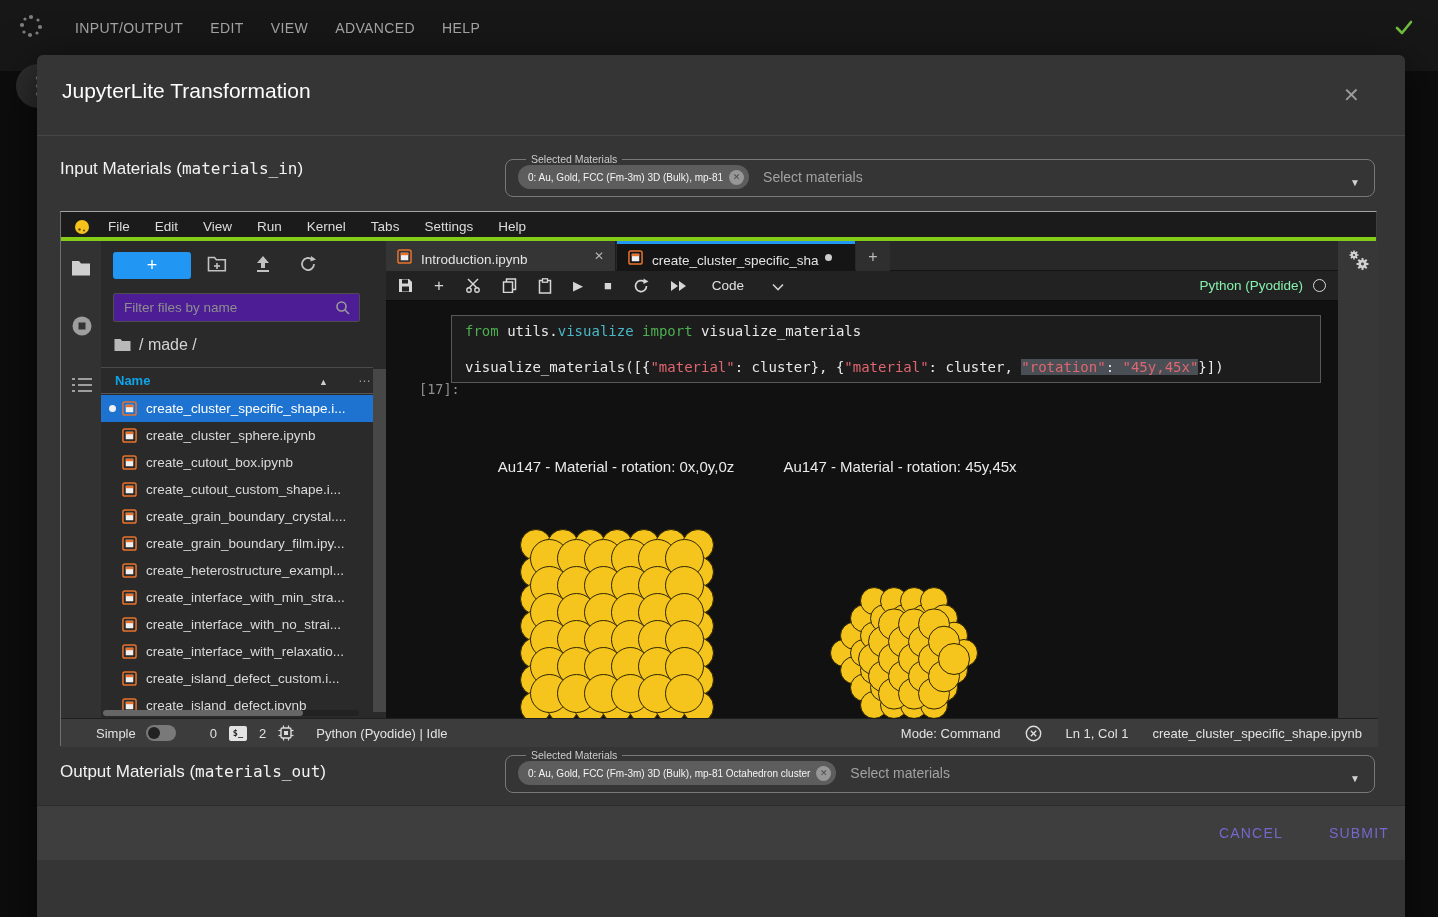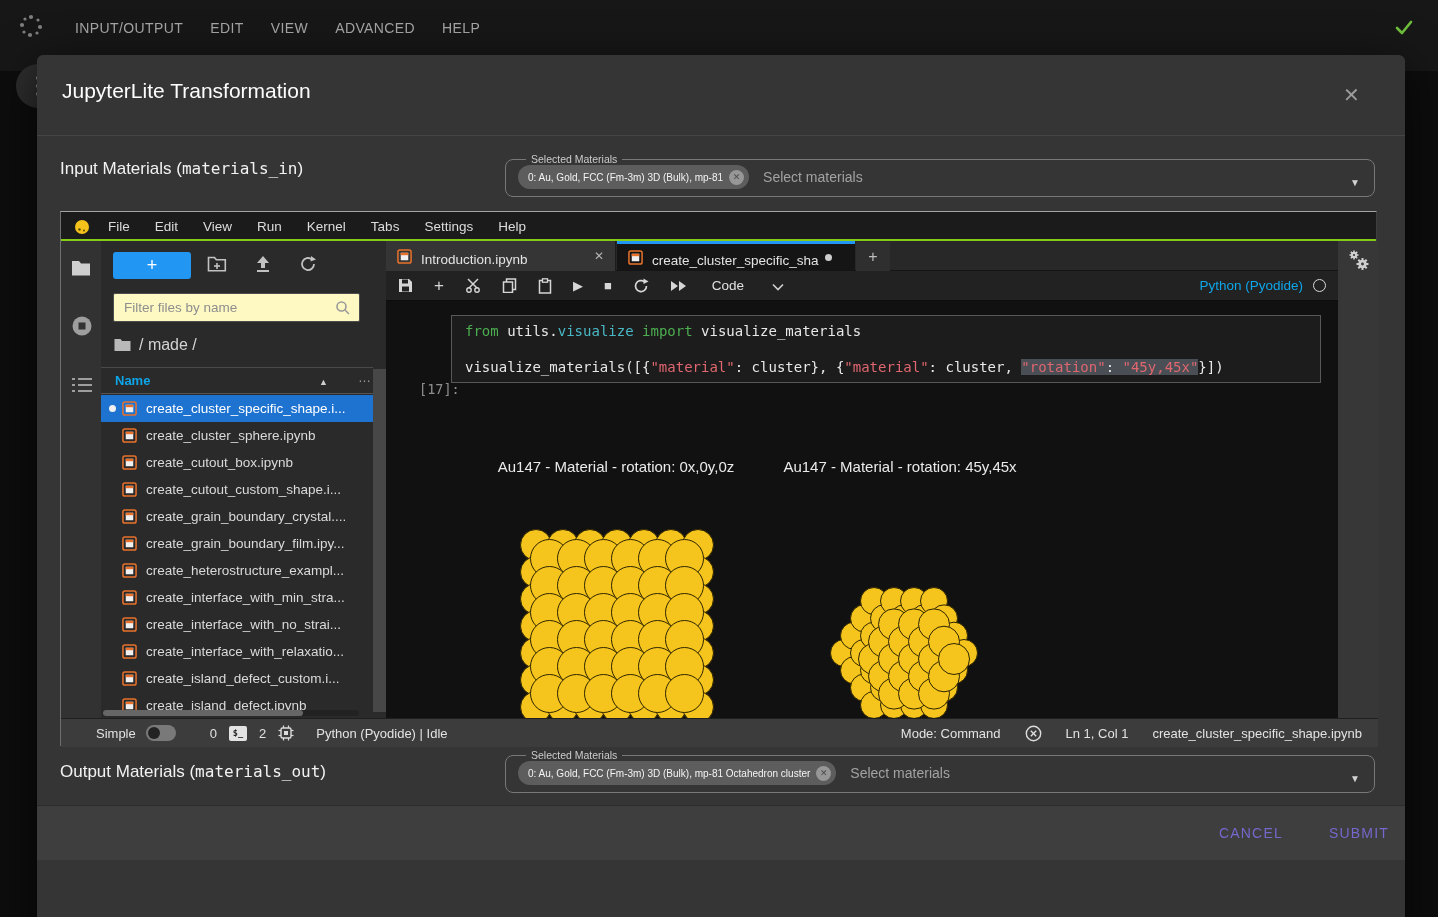--- a/index.html
+++ b/index.html
@@ -41,36 +41,36 @@
     padding:0 5px 0 10px; max-width:640px; }
   .chip .chip-label { font-size:10px; color:#f4f4f4; white-space:nowrap; }
   .chip .chip-x { width:15px; height:15px; border-radius:50%; background:#979797; color:#4c4c4c;
     font-size:9px; display:flex; align-items:center; justify-content:center; cursor:pointer; }
   .mats-placeholder { font-size:14px; color:#a2a2a2; margin-left:14px; }
   .mats-caret { position:absolute; right:14px; top:12px; font-size:10px; color:#d2d2d2; cursor:pointer; }
 
   
   .jframe { position:absolute; left:23px; top:156px; width:1317px; height:535px; background:#111;
     border-top:1px solid #a3a3a3; border-left:1px solid #6f6f6f; border-right:1px solid #3f3f3f; }
-  .jmenubar { position:absolute; left:0; top:0; width:100%; height:29px; background:#1b1b1b; border-bottom:2px solid #84cc16; }
+  .jmenubar { position:absolute; left:0; top:0; width:100%; height:29px; background:#1b1b1b; border-bottom:4px solid #84cc16; }
   .jlogo { position:absolute; left:13px; top:7px; }
   .jmenu { position:absolute; left:47px; top:0; height:29px; display:flex; gap:25px; align-items:center; }
   .jm-item { font-size:13.5px; color:#dcdcdc; cursor:pointer; }
 
   .jbody { position:absolute; left:0; top:29px; width:1317px; height:477px; }
 
   .activitybar { position:absolute; left:0; top:0; width:40px; height:477px; background:#323232; }
   .ab-icon { position:absolute; left:10px; }
 
   .filebrowser { position:absolute; left:40px; top:0; width:285px; height:477px; background:#2a2a2a; }
   .fb-toolbar { position:absolute; left:0; top:0; width:100%; height:46px; }
   .newlauncher { position:absolute; left:12px; top:11px; width:78px; height:27px; background:#2196f3; border-radius:3px;
     color:#fff; font-size:18px; display:flex; align-items:center; justify-content:center; cursor:pointer; }
   .fb-ico { position:absolute; top:14px; cursor:pointer; }
-  .filterbox { position:absolute; left:12px; top:52px; width:247px; height:29px; background:#fef9c3;
+  .filterbox { position:absolute; left:12px; top:52px; width:247px; height:29px; background:#4c1d95;
     border:1px solid #4d4d4d; border-radius:2px; }
   .filterbox .ph { position:absolute; left:10px; top:6px; font-size:13.5px; color:#8e8e8e; }
   .filterbox svg { position:absolute; right:8px; top:6px; }
   .breadcrumb { position:absolute; left:13px; top:95px; display:flex; align-items:center; gap:8px; }
   .breadcrumb span { font-size:16px; color:#d3d3d3; }
   .fbheader { position:absolute; left:0; top:126px; width:272px; height:27px; border-top:1px solid #4a4a4a;
     border-bottom:1px solid #565656; }
   .fbheader .colname { position:absolute; left:14px; top:5px; font-size:13px; color:#0ea5e9; font-weight:bold; }
   .fbheader .sort { position:absolute; left:218px; top:9px; font-size:9px; color:#cfcfcf; }
   .fbheader .more { position:absolute; right:2px; top:2px; font-size:13px; color:#9a9a9a; }
@@ -97,21 +97,21 @@
   .tab .tdirty { margin-left:6px; margin-right:12px; width:7px; height:7px; border-radius:50%; background:#cdcdcd; flex:none; }
   .newtab { position:absolute; left:470px; top:1px; width:34px; height:29px; background:#2f2f2f; color:#bdbdbd;
     font-size:16px; display:flex; align-items:center; justify-content:center; cursor:pointer; }
 
   .nbtoolbar { position:absolute; left:0; top:30px; width:100%; height:30px; background:#222;
     border-bottom:1px solid #0d0d0d; display:flex; align-items:center; }
   .nbtoolbar .ti { margin-left:21px; color:#d6d6d6; display:flex; align-items:center; cursor:pointer; }
   .nbtoolbar .ti.txt { font-size:13px; }
   .celltype { margin-left:24px; font-size:13.5px; color:#e0e0e0; cursor:pointer; }
   .ct-chevron { margin-left:28px; cursor:pointer; }
-  .kernelname { margin-left:auto; font-size:13.5px; color:#0ea5e9; }
+  .kernelname { margin-left:auto; font-size:13.5px; color:#86efac; }
   .kstatus { width:13px; height:13px; border:1.5px solid #d9d9d9; border-radius:50%; margin:0 12px 0 10px; }
 
   .nbcontent { position:absolute; left:0; top:60px; width:100%; height:417px; }
   .cellprompt { position:absolute; left:33px; top:80px; font-family:"DejaVu Sans Mono", monospace; font-size:13.5px; color:#8f8f8f; }
   .cellbox { position:absolute; left:65px; top:14px; width:870px; height:68px; background:#1c1c1c; border:1px solid #585858; }
   .nbcontent .cellbox { top:14px; }
   .code-line { position:absolute; left:13px; font-family:"DejaVu Sans Mono", monospace; font-size:14px; white-space:pre; }
   .tok-pl { color:#e8e8e8; } .tok-kw { color:#4cae50; } .tok-cy { color:#49b8c6; } .tok-st { color:#e0666f; }
   .tok-hl { background:#4a4f55; }
   .outlabel { position:absolute; top:157px; transform:translateX(-50%); font-size:15px; color:#eaeaea; white-space:nowrap; }

